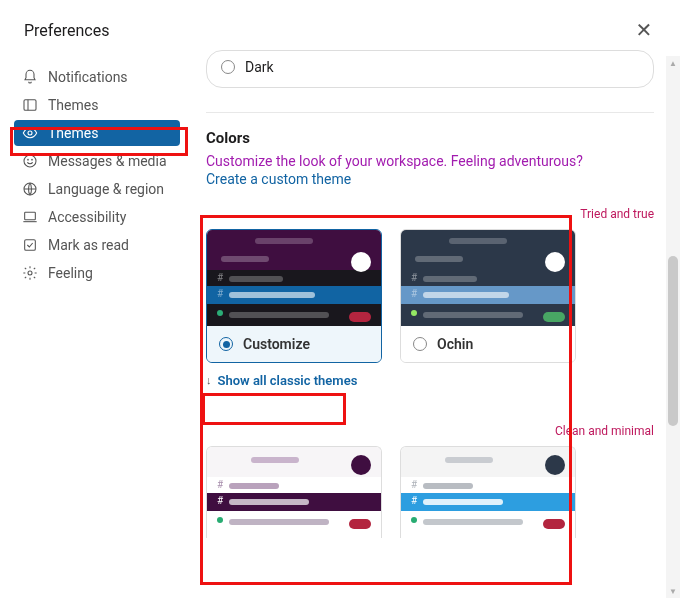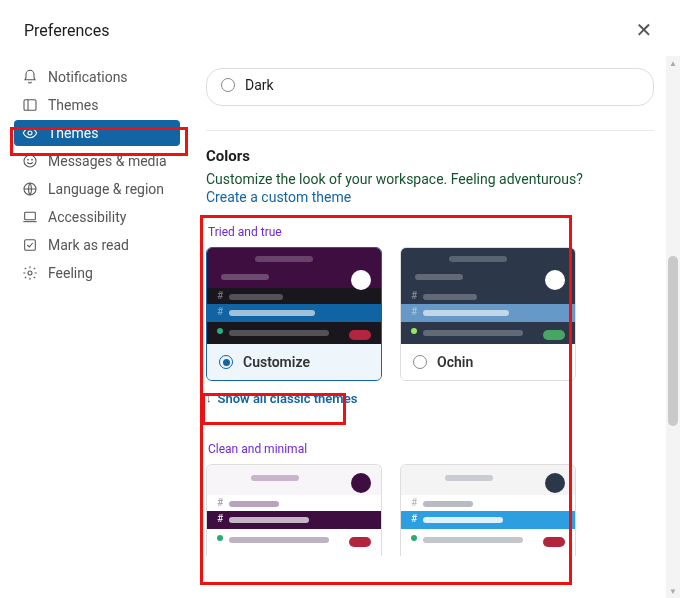--- a/index.html
+++ b/index.html
@@ -58,42 +58,42 @@
     flex: 1;
     padding: 0 26px 0 16px;
     height: 540px;
     overflow: hidden;
     position: relative;
   }
   .dark-row-box {
     border: 1px solid #ddd;
     border-radius: 16px;
     padding: 8px 14px 12px 14px;
-    margin-top: 18px;
+    margin-top: 0;
   }
   .radio-row { display: flex; align-items: center; gap: 10px; }
   .radio {
     width: 14px; height: 14px; border: 1.5px solid #888; border-radius: 50%;
     display: inline-block;
   }
   .radio.selected {
     border-color: #1264a3;
     position: relative;
   }
   .radio.selected::after {
     content:""; position:absolute; inset:2.5px; border-radius:50%; background:#1264a3;
   }
   .divider {
     border: none; border-top: 1px solid #e8e8e8;
     margin: 24px 0 16px 0;
   }
   h3.section { font-size: 15px; font-weight: 700; margin-bottom: 6px; }
-  .desc { color: #14532d; margin-bottom: 2px; }
+  .desc { color: #a21caf; margin-bottom: 2px; }
   .link { color: #1264a3; cursor: pointer; }
-  .group-label { font-size: 12px; color: #6d28d9; margin: 20px 0 8px 2px; }
+  .group-label { font-size: 12px; color: #be185d; margin: 20px 0 8px 2px; text-align: right; }
   .theme-row { display: flex; gap: 18px; }
   .theme-card {
     width: 176px;
     border: 1px solid #ddd;
     border-radius: 6px;
     overflow: hidden;
     cursor: pointer;
   }
   .theme-card.selected {
     border-color: #1264a3;

